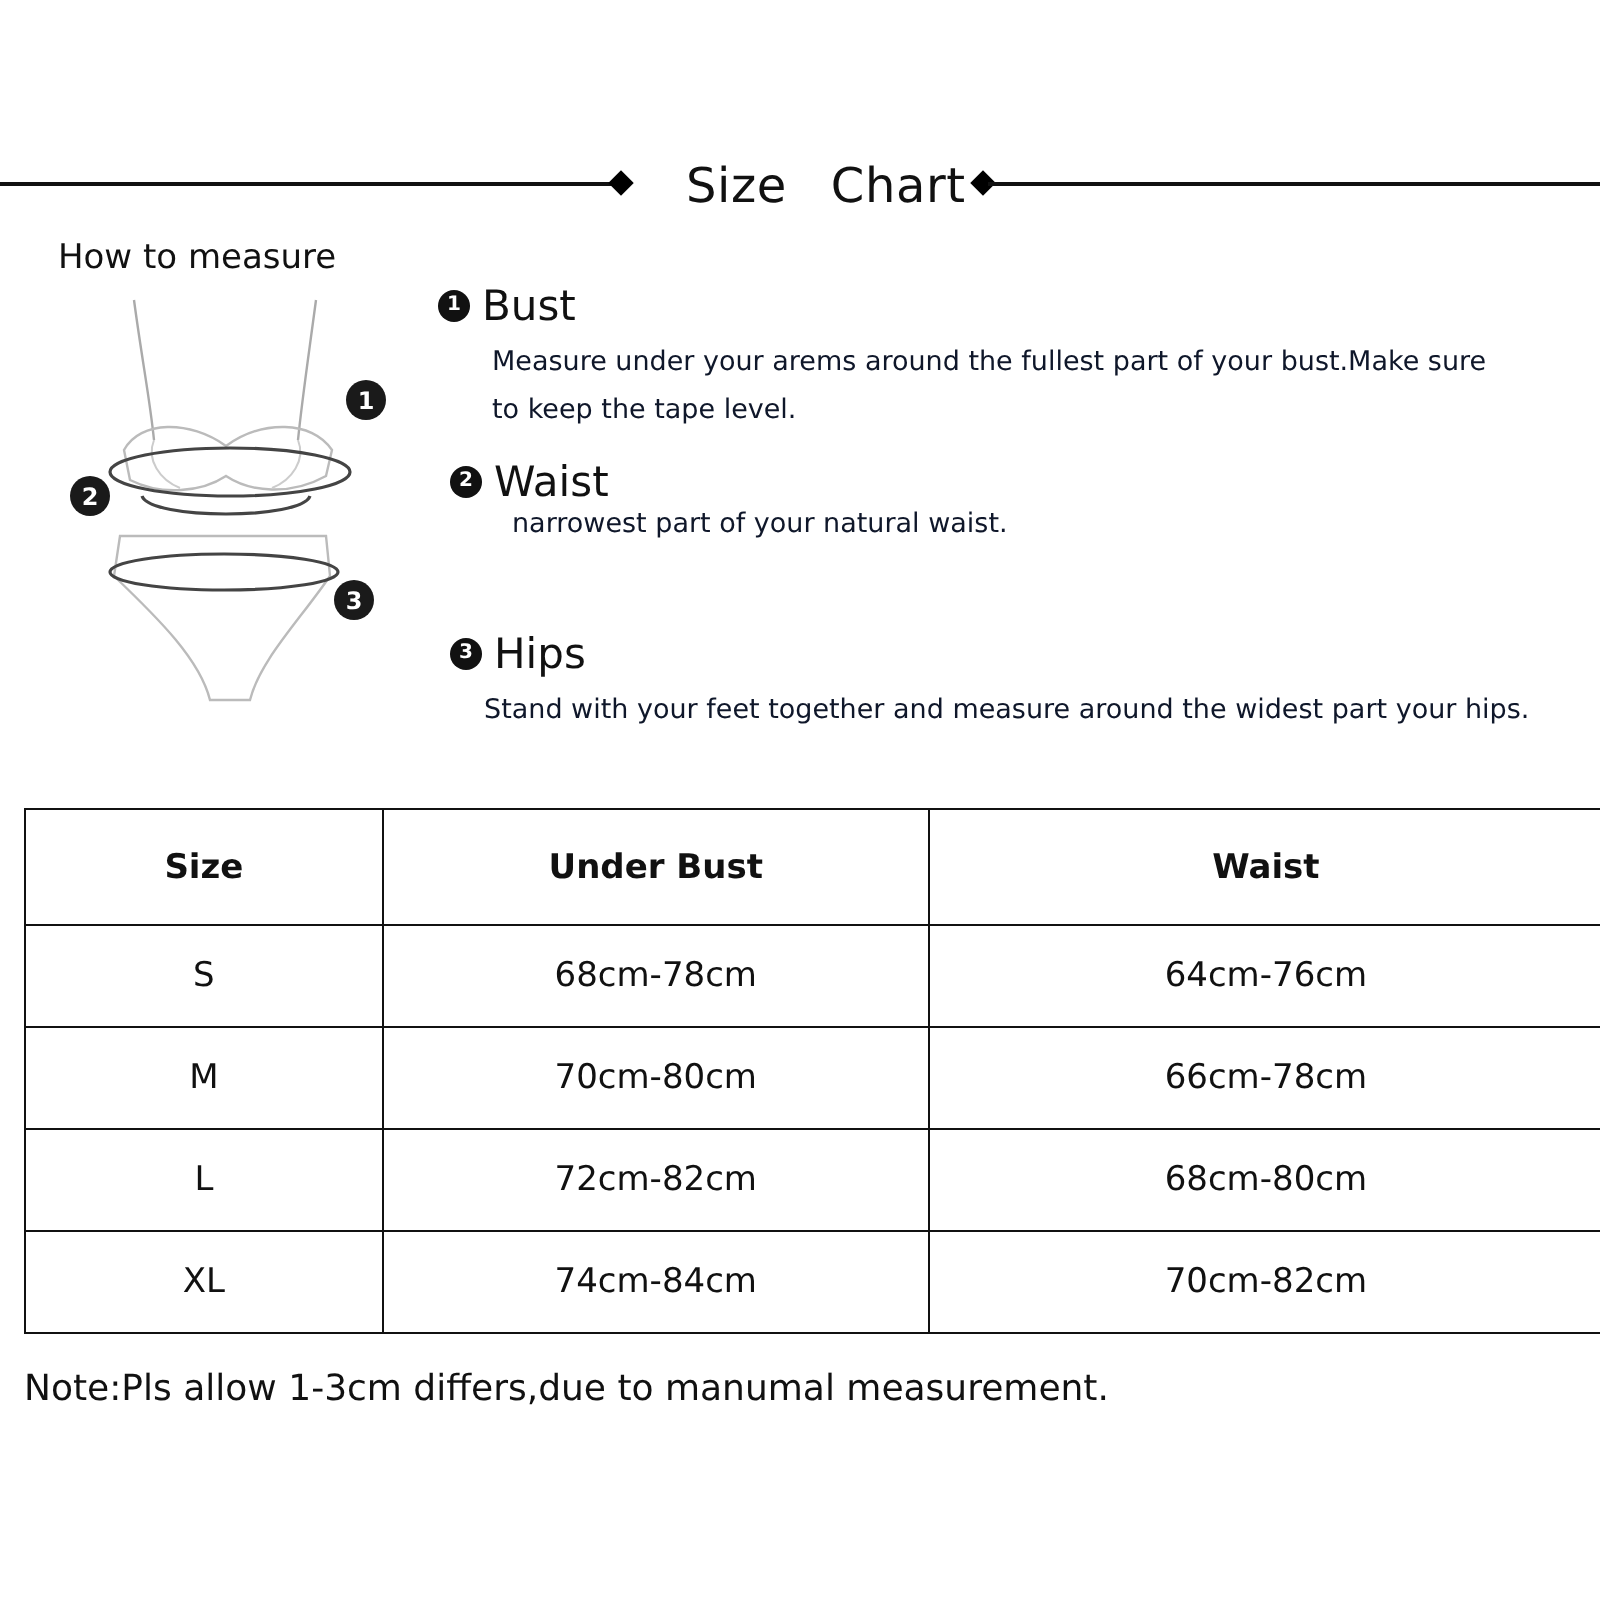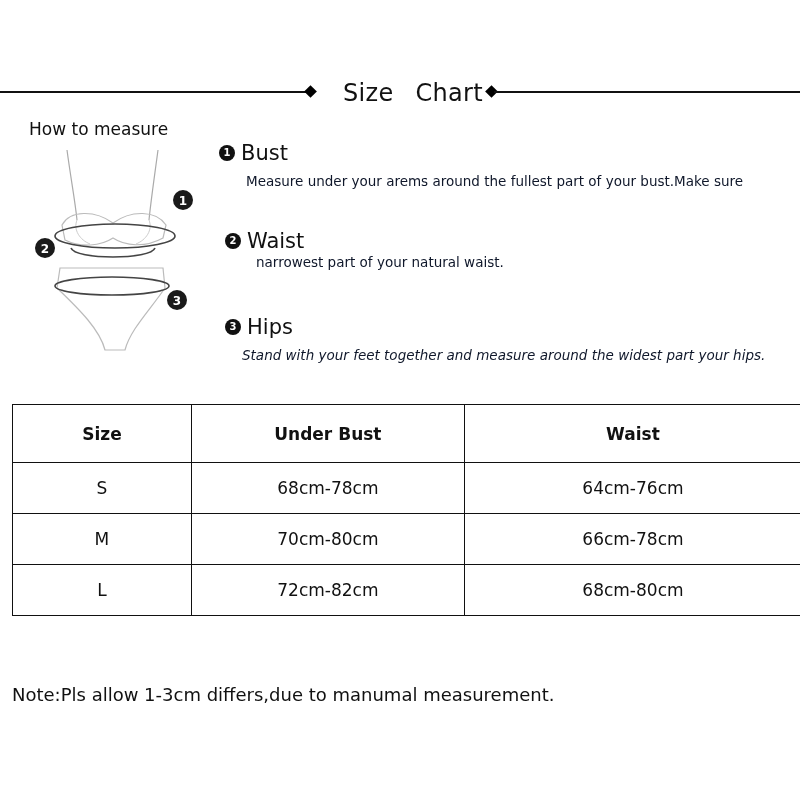--- a/index.html
+++ b/index.html
@@ -82,35 +82,36 @@
     </g>
   </svg>
 </div>
 
 <div class="section-head" style="left:219px; top:141px;">
   <span class="num-badge">1</span>
   <span>Bust</span>
 </div>
 <div class="section-desc" style="left:246px; top:169px;">
   <div>Measure under your arems around the fullest part of your bust.Make sure</div>
+  <div>to keep the tape level.</div>
 </div>
 
 <div class="section-head" style="left:225px; top:229px;">
   <span class="num-badge">2</span>
   <span>Waist</span>
 </div>
 <div class="section-desc" style="left:251px; top:250px;">
   <div style="padding-left:5px;">narrowest part of your natural waist.</div>
 </div>
 
 <div class="section-head" style="left:225px; top:315px;">
   <span class="num-badge">3</span>
   <span>Hips</span>
 </div>
-<div class="section-desc" style="left:242px; top:343px;font-style:italic;">
+<div class="section-desc" style="left:242px; top:343px;">
   <div>Stand with your feet together and measure around the widest part your hips.</div>
 </div>
 
 <table class="size-table">
   <thead>
     <tr>
       <th class="col-size">Size</th>
       <th class="col-bust">Under Bust</th>
       <th class="col-waist">Waist</th>
     </tr>
@@ -124,16 +125,21 @@
     <tr>
       <td>M</td>
       <td>70cm-80cm</td>
       <td>66cm-78cm</td>
     </tr>
     <tr>
       <td>L</td>
       <td>72cm-82cm</td>
       <td>68cm-80cm</td>
     </tr>
+    <tr>
+      <td>XL</td>
+      <td>74cm-84cm</td>
+      <td>70cm-82cm</td>
+    </tr>
   </tbody>
 </table>
 
 <div class="note">Note:Pls allow 1-3cm differs,due to manumal measurement.</div>
 
 </body></html>

